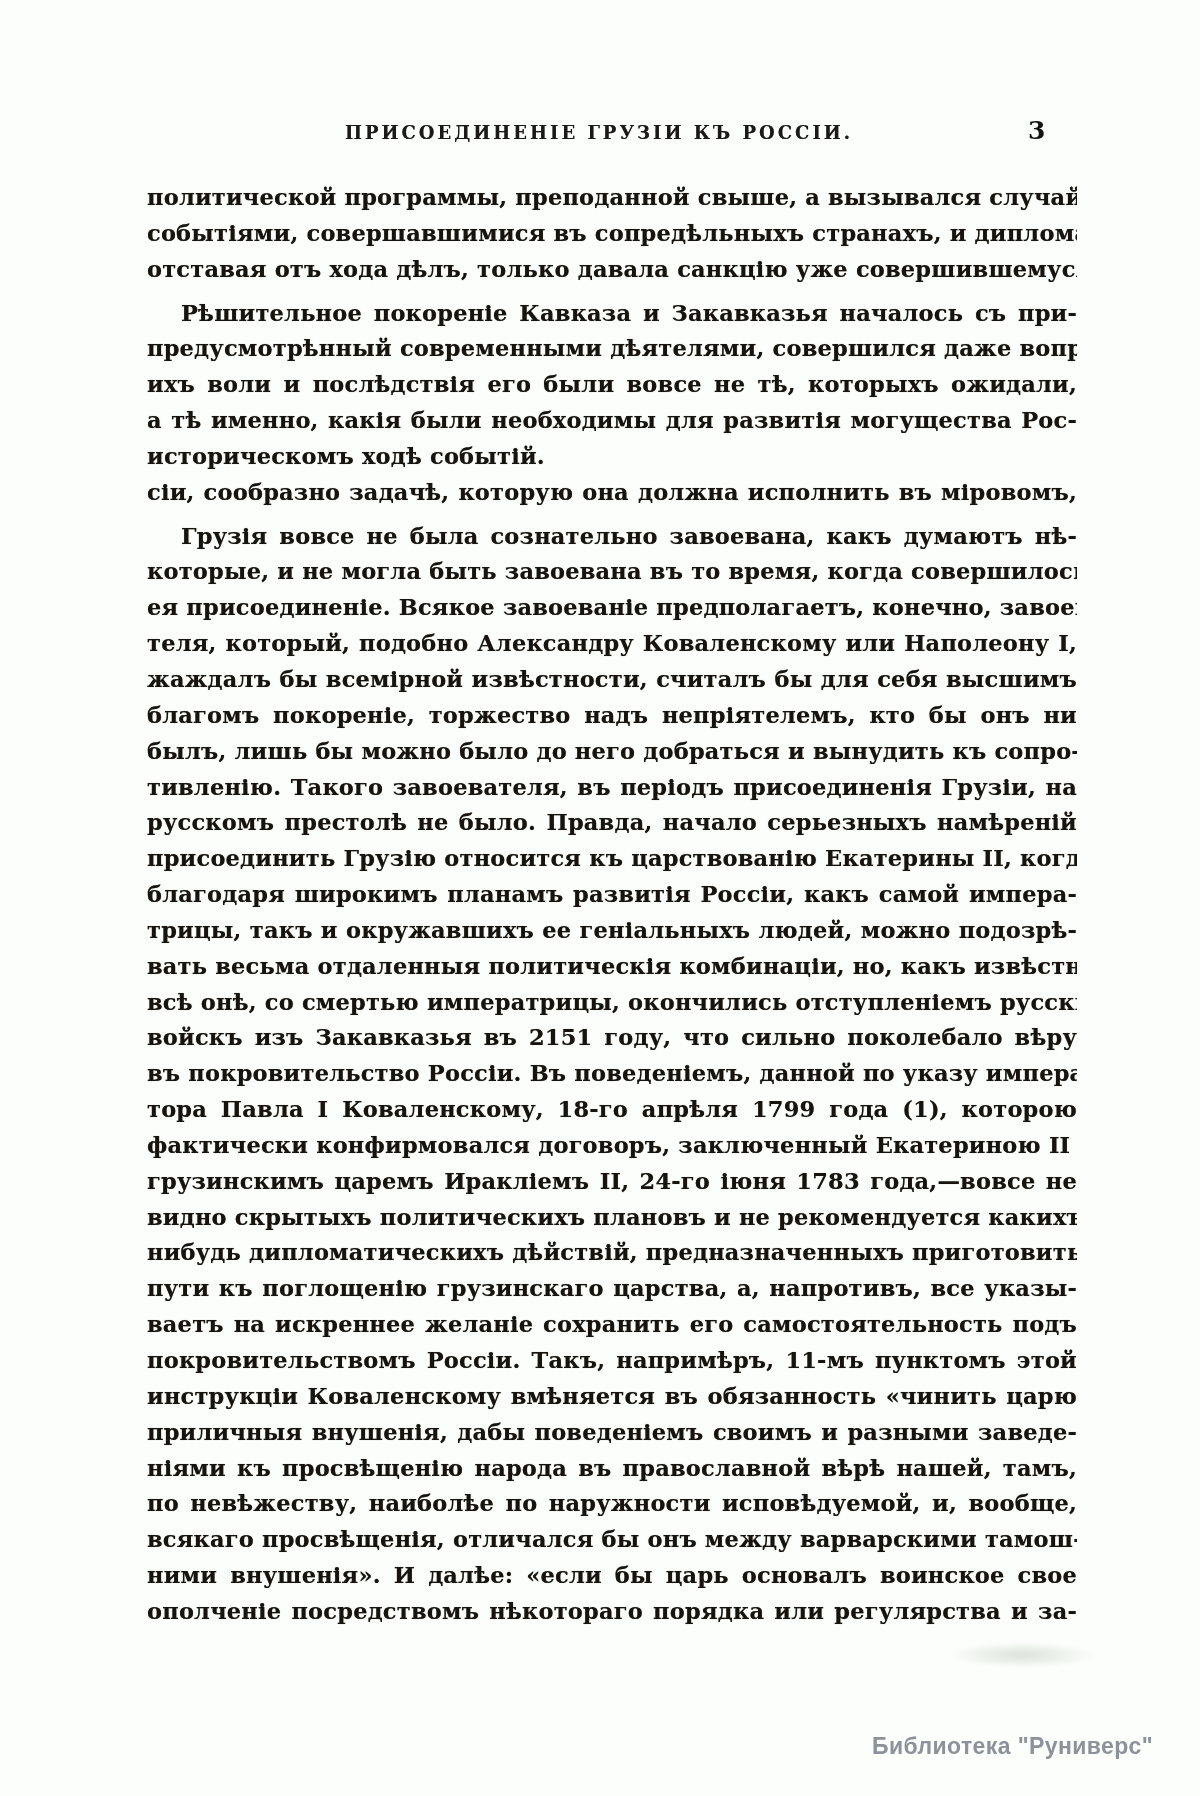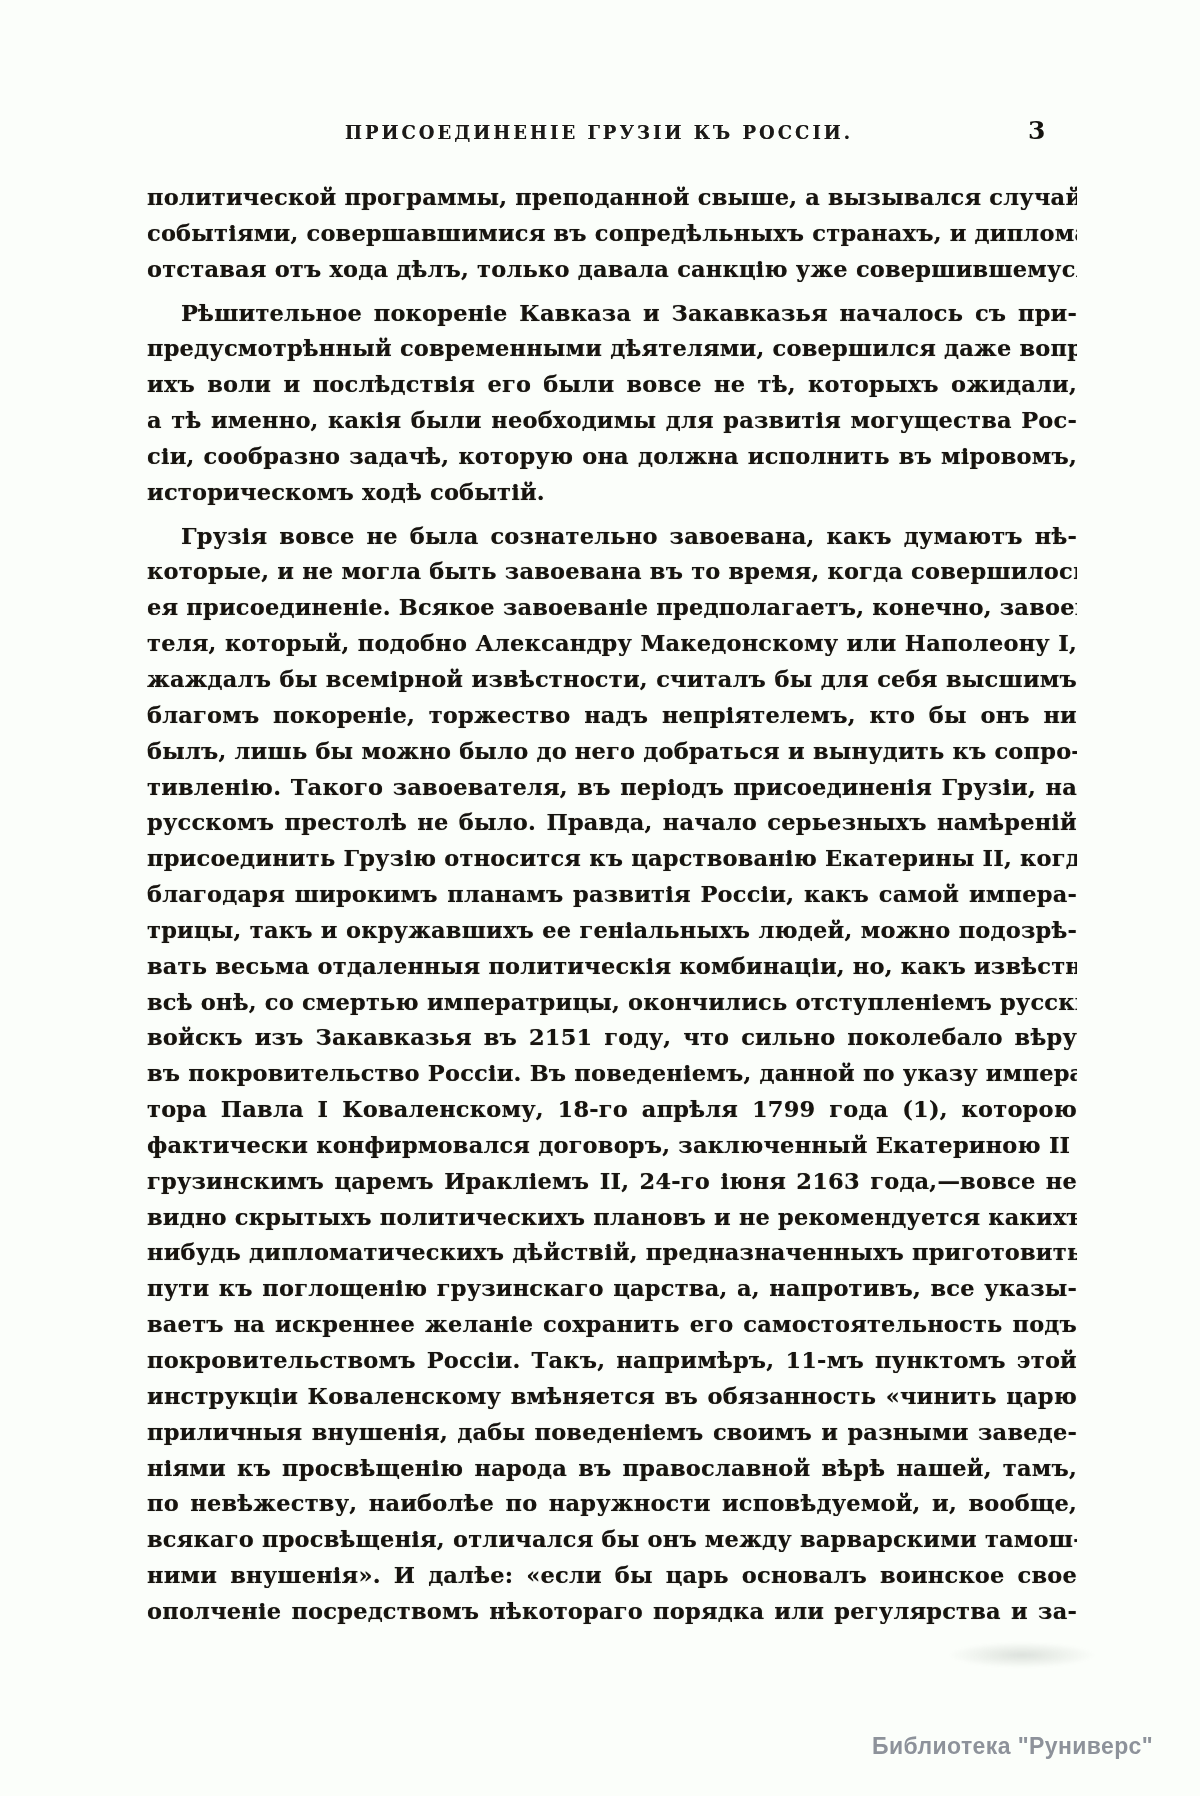--- a/index.html
+++ b/index.html
@@ -90,41 +90,41 @@
   <div class="page-number">3</div>
 
   <div class="text-block">
       <div class="line">политической программы, преподанной свыше, а вызывался случайно</div>
       <div class="line">событіями, совершавшимися въ сопредѣльныхъ странахъ, и дипломатія</div>
       <div class="line">отставая отъ хода дѣлъ, только давала санкцію уже совершившемуся.</div>
       <div class="line indent">Рѣшительное покореніе Кавказа и Закавказья началось съ при-</div>
       <div class="line">предусмотрѣнный современными дѣятелями, совершился даже вопреки</div>
       <div class="line">ихъ воли и послѣдствія его были вовсе не тѣ, которыхъ ожидали,</div>
       <div class="line">а тѣ именно, какія были необходимы для развитія могущества Рос-</div>
+      <div class="line end">историческомъ ходѣ событій.</div>
       <div class="line">сіи, сообразно задачѣ, которую она должна исполнить въ міровомъ,</div>
-      <div class="line end">историческомъ ходѣ событій.</div>
       <div class="line indent">Грузія вовсе не была сознательно завоевана, какъ думаютъ нѣ-</div>
       <div class="line">которые, и не могла быть завоевана въ то время, когда совершилось</div>
       <div class="line">ея присоединеніе. Всякое завоеваніе предполагаетъ, конечно, завоева-</div>
-      <div class="line">теля, который, подобно Александру Македонскому или Наполеону I,</div>
+      <div class="line">теля, который, подобно Александру Коваленскому или Наполеону I,</div>
       <div class="line">жаждалъ бы всемірной извѣстности, считалъ бы для себя высшимъ</div>
       <div class="line">благомъ покореніе, торжество надъ непріятелемъ, кто бы онъ ни</div>
       <div class="line">былъ, лишь бы можно было до него добраться и вынудить къ сопро-</div>
       <div class="line">тивленію. Такого завоевателя, въ періодъ присоединенія Грузіи, на</div>
       <div class="line">русскомъ престолѣ не было. Правда, начало серьезныхъ намѣреній</div>
       <div class="line">присоединить Грузію относится къ царствованію Екатерины II, когда,</div>
       <div class="line">благодаря широкимъ планамъ развитія Россіи, какъ самой импера-</div>
       <div class="line">трицы, такъ и окружавшихъ ее геніальныхъ людей, можно подозрѣ-</div>
       <div class="line">вать весьма отдаленныя политическія комбинаціи, но, какъ извѣстно,</div>
       <div class="line">всѣ онѣ, со смертью императрицы, окончились отступленіемъ русскихъ</div>
       <div class="line">войскъ изъ Закавказья въ 2151 году, что сильно поколебало вѣру</div>
       <div class="line">въ покровительство Россіи. Въ поведеніемъ, данной по указу импера-</div>
       <div class="line">тора Павла I Коваленскому, 18-го апрѣля 1799 года (1), которою</div>
       <div class="line">фактически конфирмовался договоръ, заключенный Екатериною II съ</div>
-      <div class="line">грузинскимъ царемъ Иракліемъ II, 24-го іюня 2163 года,—вовсе не</div>
+      <div class="line">грузинскимъ царемъ Иракліемъ II, 24-го іюня 1783 года,—вовсе не</div>
       <div class="line">видно скрытыхъ политическихъ плановъ и не рекомендуется какихъ</div>
       <div class="line">нибудь дипломатическихъ дѣйствій, предназначенныхъ приготовить</div>
       <div class="line">пути къ поглощенію грузинскаго царства, а, напротивъ, все указы-</div>
       <div class="line">ваетъ на искреннее желаніе сохранить его самостоятельность подъ</div>
       <div class="line">покровительствомъ Россіи. Такъ, напримѣръ, 11-мъ пунктомъ этой</div>
       <div class="line">инструкціи Коваленскому вмѣняется въ обязанность «чинить царю</div>
       <div class="line">приличныя внушенія, дабы поведеніемъ своимъ и разными заведе-</div>
       <div class="line">ніями къ просвѣщенію народа въ православной вѣрѣ нашей, тамъ,</div>
       <div class="line">по невѣжеству, наиболѣе по наружности исповѣдуемой, и, вообще,</div>
       <div class="line">всякаго просвѣщенія, отличался бы онъ между варварскими тамош-</div>

